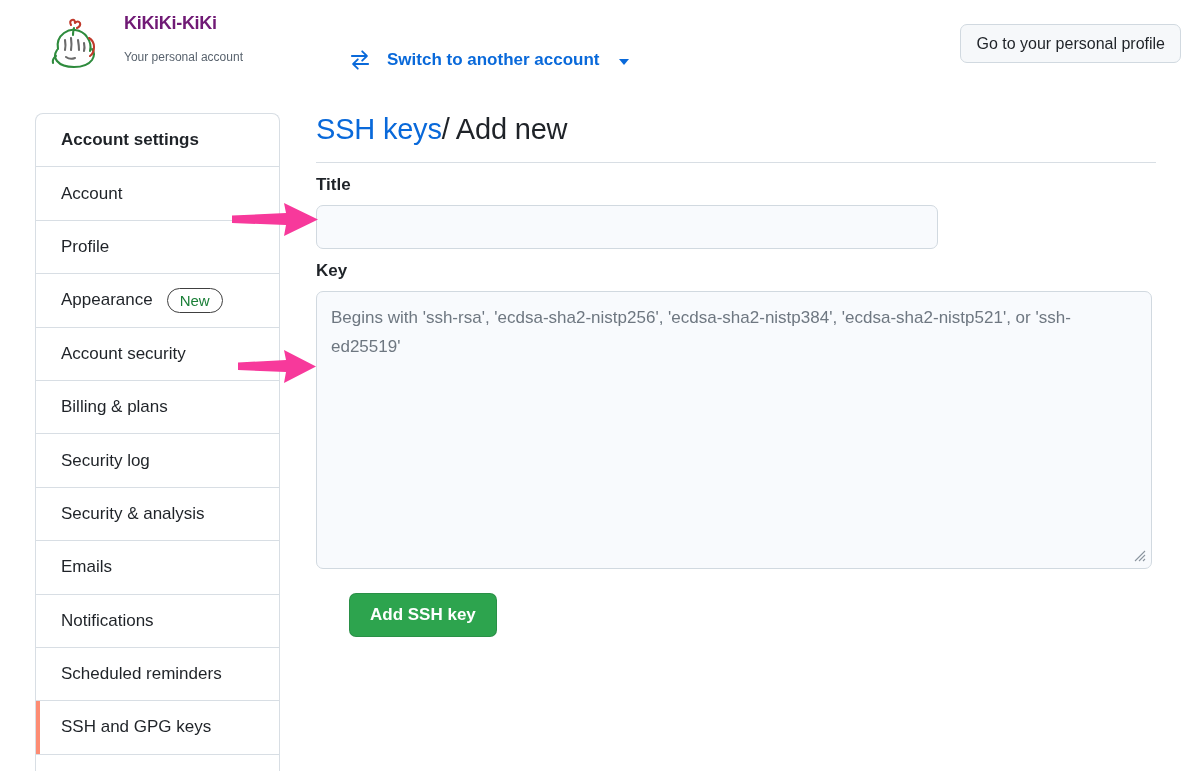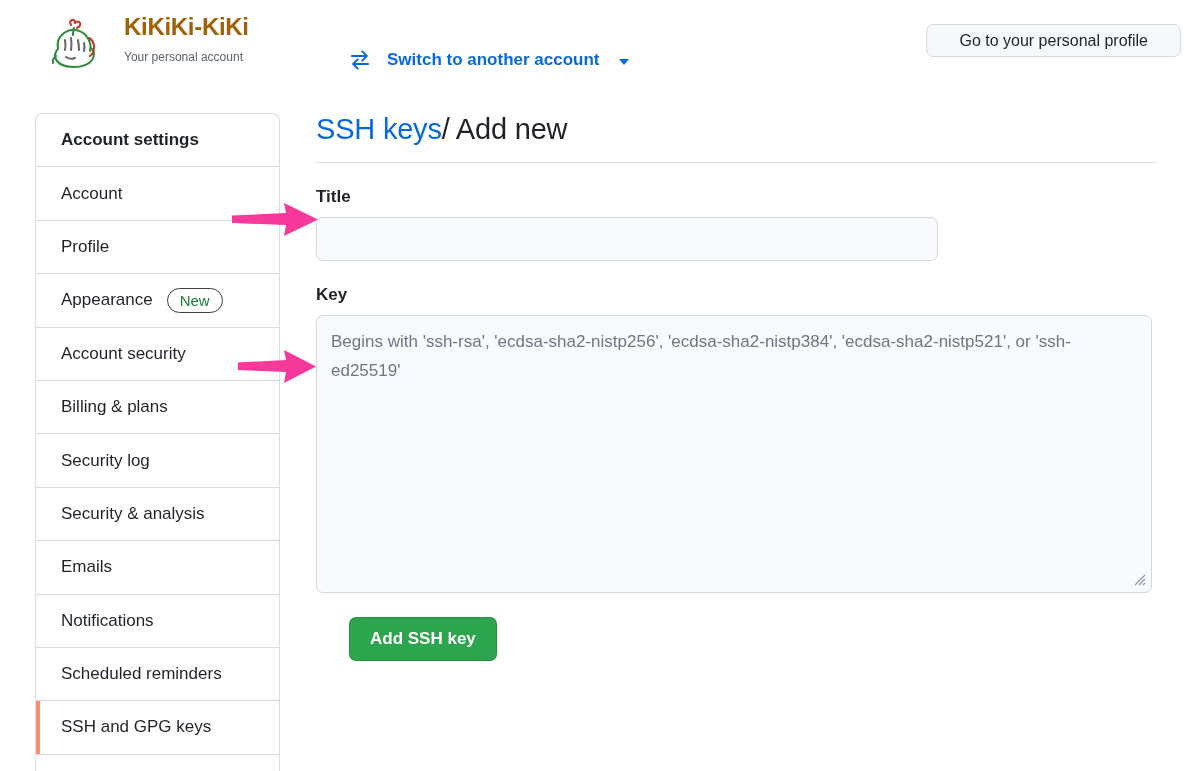--- a/index.html
+++ b/index.html
@@ -16,22 +16,22 @@
   
   .header { position: absolute; left: 0; top: 0; width: 1200px; height: 96px; }
   .avatar {
     position: absolute; left: 44px; top: 16px;
     width: 60px; height: 58px;
     border-radius: 4px; background: #ffffff;
     display: block;
   }
   .acct-name {
     position: absolute; left: 124px; top: 13px;
-    font-size: 24px; font-weight: bold; letter-spacing: -0.3px;
-    color: #a16207; white-space: nowrap; text-align: right;
+    font-size: 18px; font-weight: bold; letter-spacing: -0.3px;
+    color: #701a75; white-space: nowrap; text-align: right;
   }
   .acct-sub {
     position: absolute; left: 124px; top: 50px;
     font-size: 12px; color: #59636e; white-space: nowrap;
   }
   .switch-wrap {
     position: absolute; left: 350px; top: 50px;
     display: flex; align-items: center; gap: 17px;
     white-space: nowrap;
   }
@@ -41,21 +41,21 @@
     text-decoration: none; cursor: pointer;
   }
   .caret {
     width: 0; height: 0; margin-left: 2px; margin-top: 3px;
     border-left: 5.5px solid transparent;
     border-right: 5.5px solid transparent;
     border-top: 6.5px solid #0969da;
   }
   .profile-btn {
     position: absolute; right: 19px; top: 24px;
-    height: 33px; padding: 0 32px;
+    height: 39px; padding: 0 15px;
     display: flex; align-items: center; justify-content: center;
     background: #f6f8fa; border: 1px solid #d1d9e0; border-radius: 7px;
     font-size: 16px; color: #1f2328; cursor: pointer; white-space: nowrap;
   }
 
   
   .sidebar {
     position: absolute; left: 35px; top: 113px;
     width: 245px;
     background: #ffffff;
@@ -97,21 +97,21 @@
     letter-spacing: -0.2px; white-space: nowrap;
     padding-bottom: 16px;
   }
   .breadcrumb .bc-link { color: #0969da; cursor: pointer; text-decoration: none; }
   .breadcrumb .bc-sep { color: #1f2328; }
   .breadcrumb .bc-current { color: #1f2328; }
   .divider { height: 1px; background: #d8dee4; width: 840px; }
 
   .field-label {
     font-size: 17px; font-weight: bold; color: #1f2328;
-    margin-top: 24px; margin-bottom: 10px;
+    margin-top: 12px; margin-bottom: 10px;
   }
   .title-input {
     display: block;
     width: 622px; height: 44px;
     background: #f8fafd;
     border: 1px solid #d1d9e0; border-radius: 7px;
     font-family: "Liberation Sans", sans-serif;
     font-size: 16px; color: #1f2328;
     padding: 0 12px;
     outline: none;

